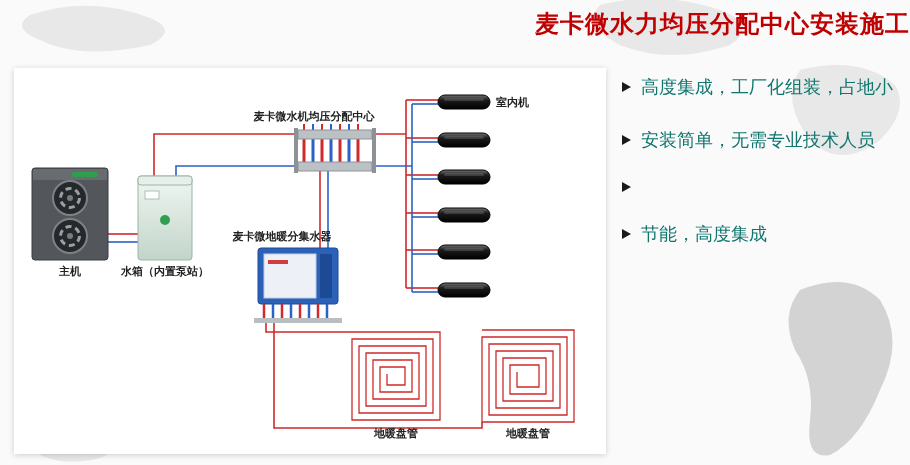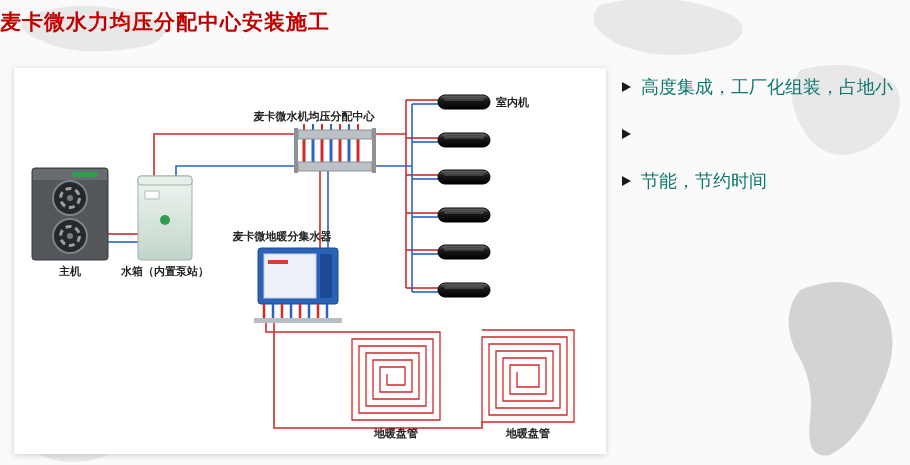--- a/index.html
+++ b/index.html
@@ -6,21 +6,21 @@
   html,body { width:910px; height:465px; }
   body {
     position:relative;
     background:#fafafa;
     font-family:"Liberation Sans", sans-serif;
     overflow:hidden;
   }
   .map-bg { position:absolute; left:0; top:0; width:910px; height:465px; z-index:0; }
   .title {
     position:absolute; top:8px; left:0; width:100%;
-    text-align:left; font-size:21px; font-weight:bold;
+    text-align:right; font-size:24px; font-weight:bold;
     letter-spacing:1px; color:#c00000; z-index:2;
   }
   .panel {
     position:absolute; left:14px; top:68px; width:592px; height:386px;
     background:#ffffff; box-shadow:0 1px 6px rgba(0,0,0,.18); z-index:1;
   }
   .diagram { width:592px; height:386px; display:block; }
   .features { position:absolute; left:622px; top:76px; width:284px; z-index:1; }
   .feature { display:flex; align-items:center; margin-bottom:31px; }
   .bullet {
@@ -202,18 +202,22 @@
 </svg>
 </div>
 
 <div class="features">
   <div class="feature">
     <span class="bullet"></span>
     <span class="feature-text">高度集成，工厂化组装，占地小</span>
   </div>
   <div class="feature">
     <span class="bullet"></span>
-  </div>
-  <div class="feature">
-    <span class="bullet"></span>
-    <span class="feature-text">节能，节约时间</span>
+    <span class="feature-text">安装简单，无需专业技术人员</span>
+  </div>
+  <div class="feature">
+    <span class="bullet"></span>
+  </div>
+  <div class="feature">
+    <span class="bullet"></span>
+    <span class="feature-text">节能，高度集成</span>
   </div>
 </div>
 
 </body></html>

